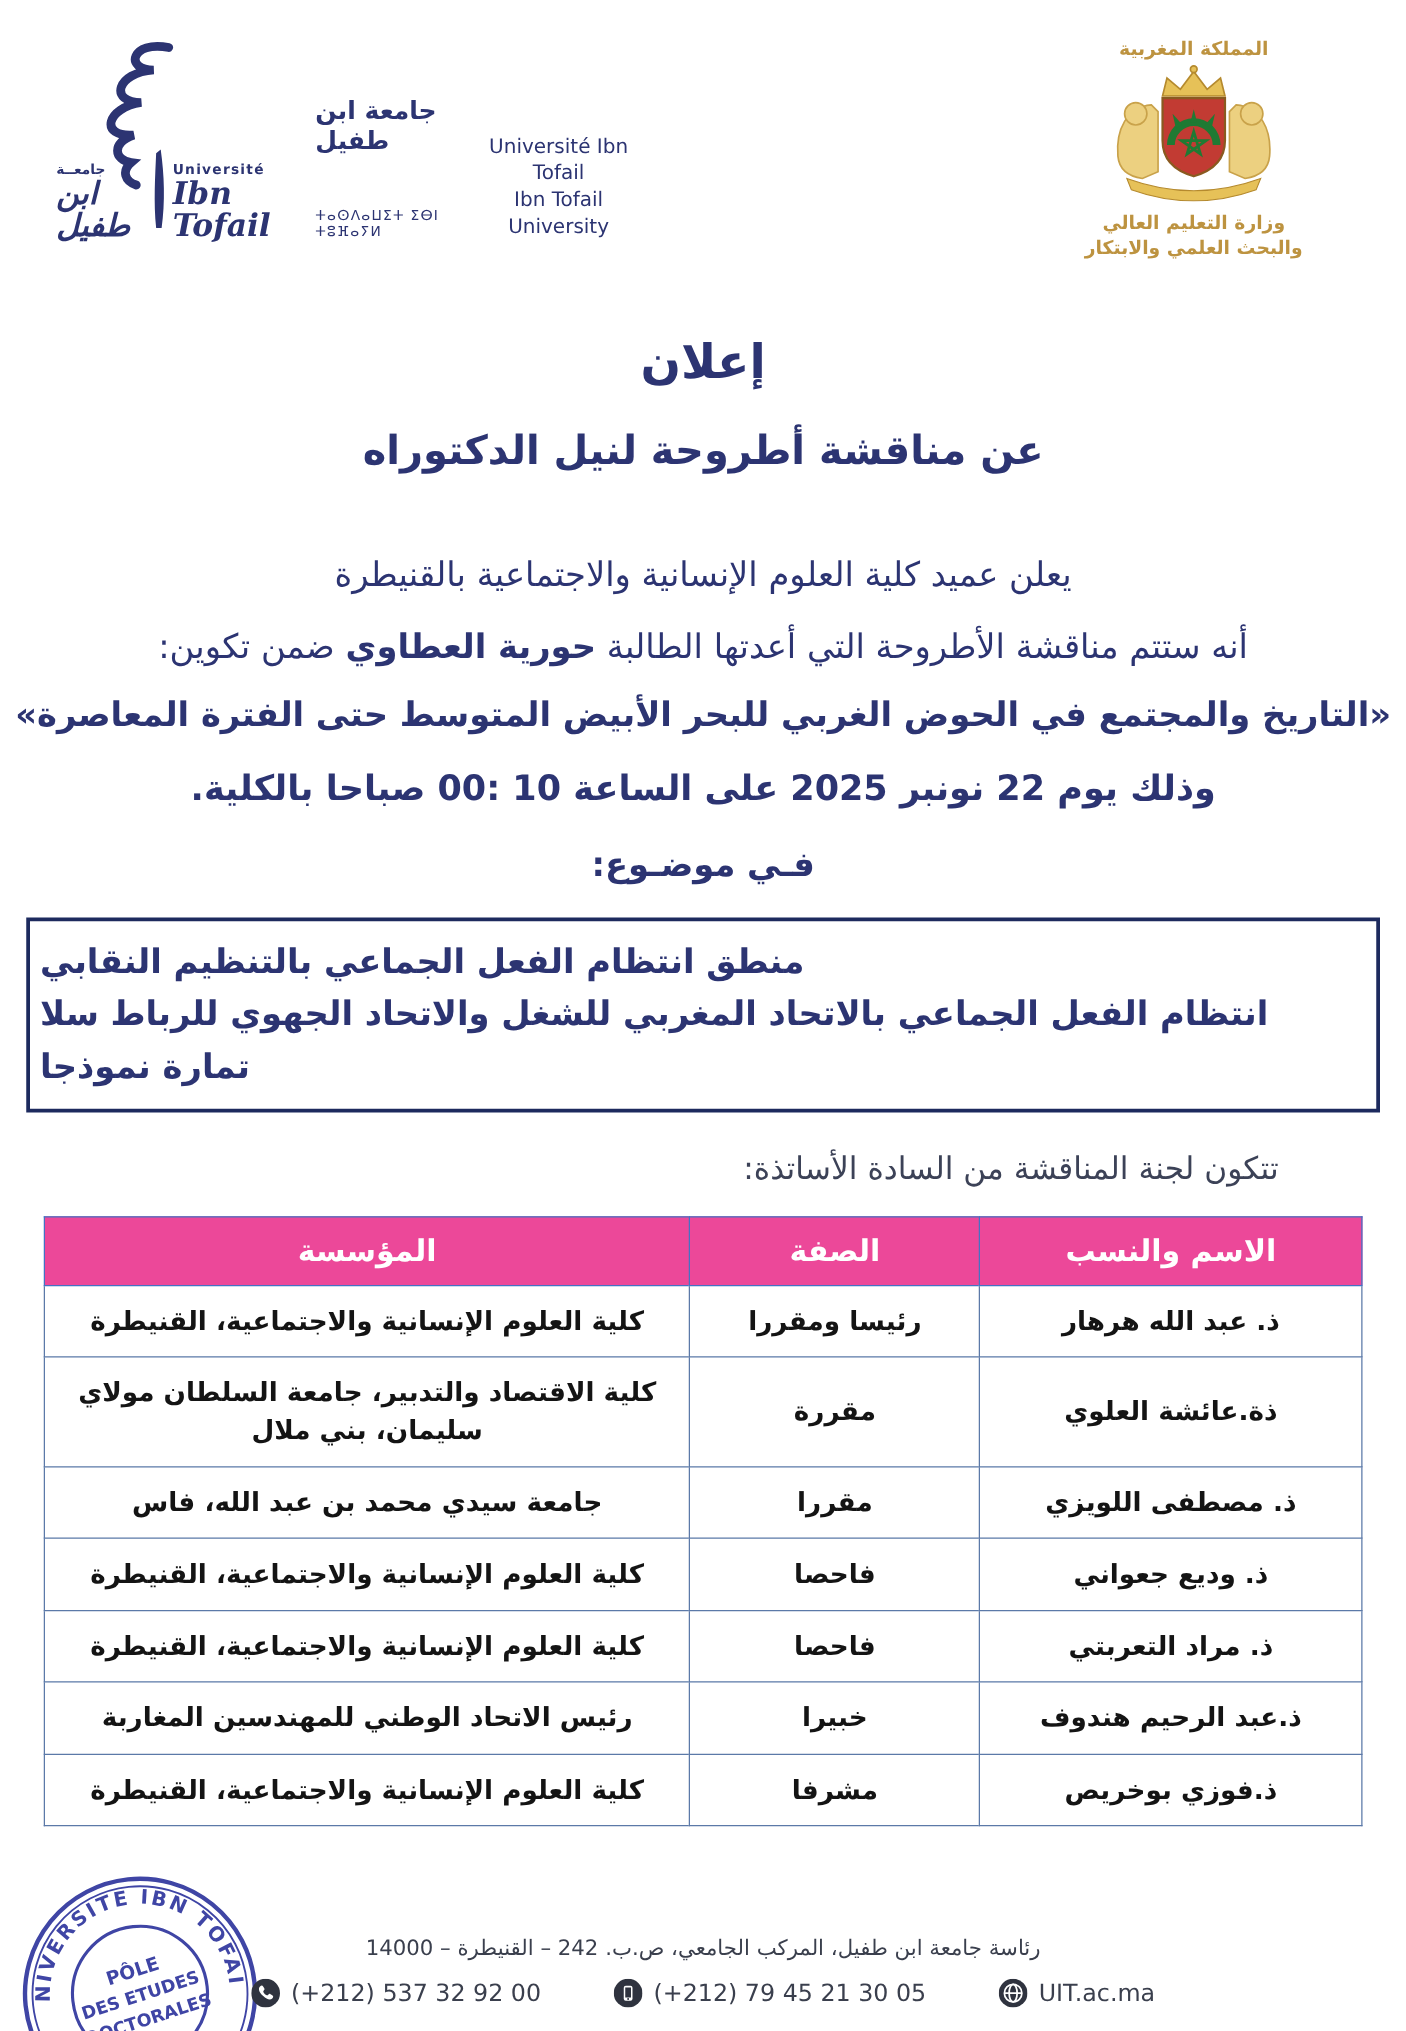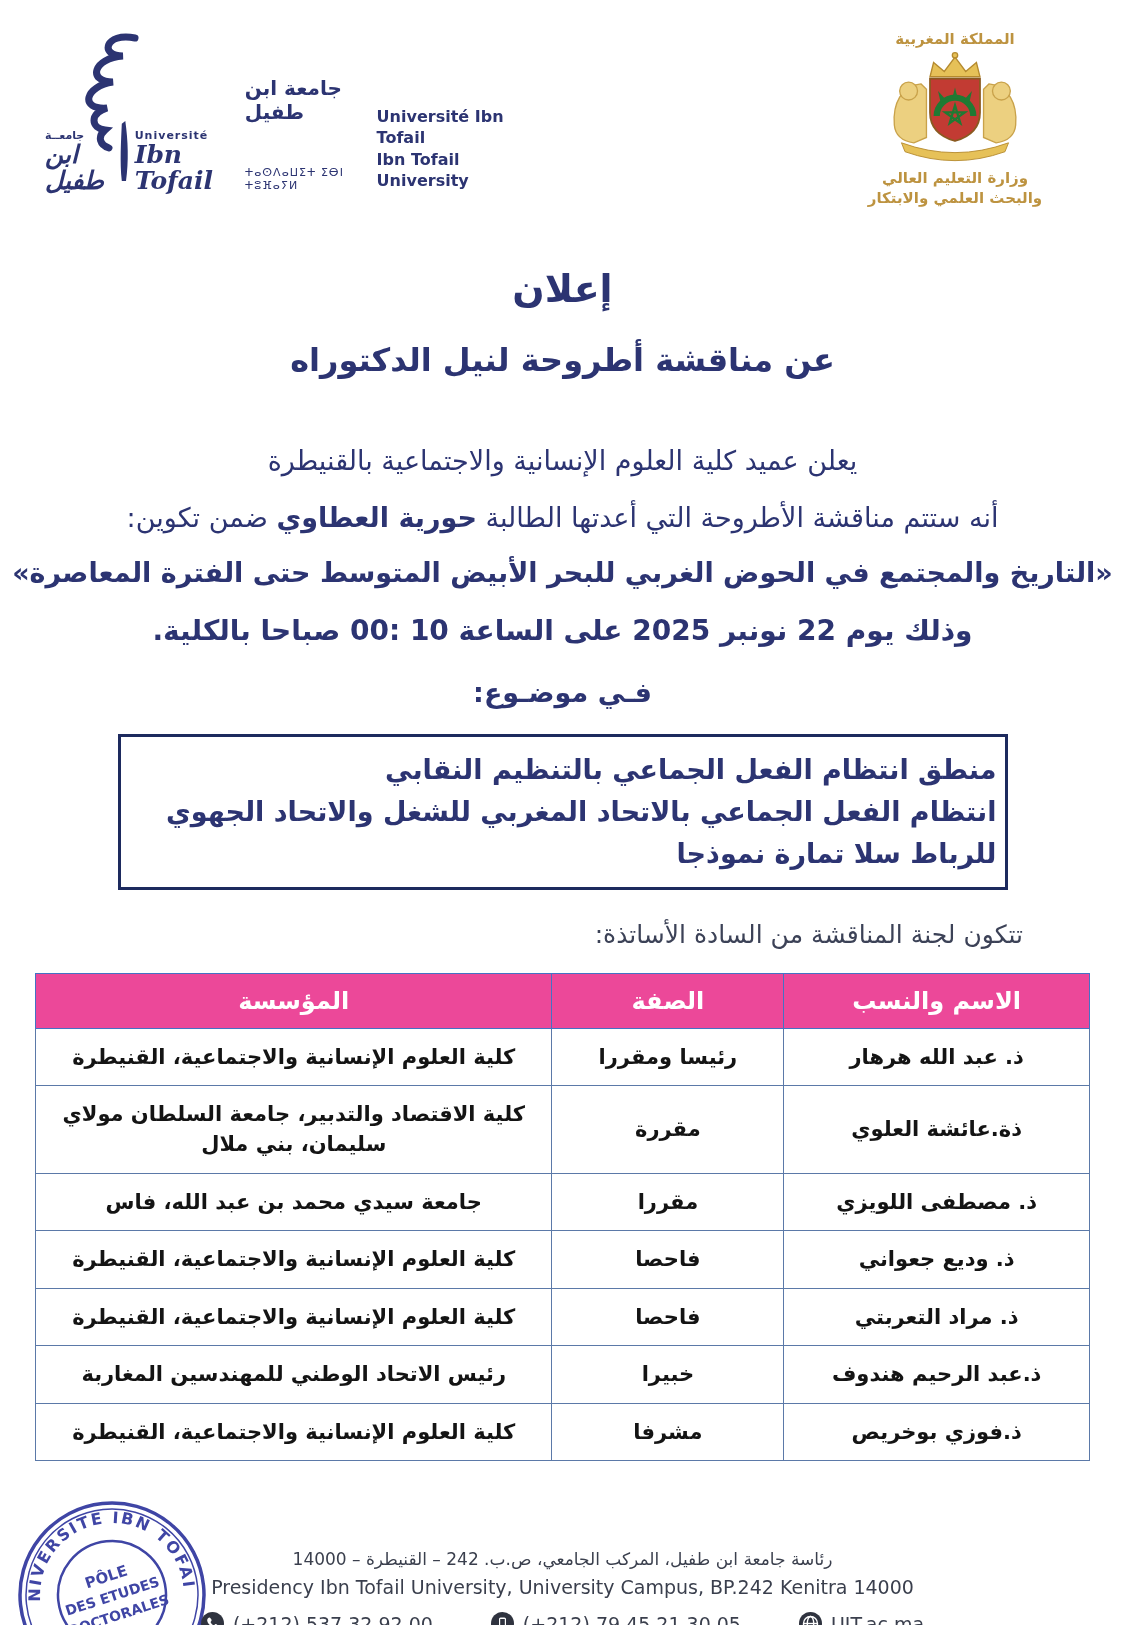--- a/index.html
+++ b/index.html
@@ -16,42 +16,42 @@
   .logo-squiggle { position:absolute; left:18px; top:0; }
   .logo-row { position:absolute; left:0; bottom:6px; display:flex; align-items:flex-end; gap:16px; }
   .logo-mark { display:flex; align-items:flex-end; gap:4px; }
   .logo-mark .col { display:flex; flex-direction:column; align-items:flex-start; line-height:1.05; }
   .lm-small { font-size:11px; font-weight:bold; letter-spacing:1px; }
   .lm-script { font-family:"DejaVu Serif", serif; font-style:italic; font-weight:bold; font-size:25px; }
   .logo-ar-col { display:flex; flex-direction:column; align-items:center; line-height:1.2; padding-bottom:2px;gap:40px; }
   .logo-ar-name { font-size:20px; font-weight:bold; }
   .logo-tifinagh { font-size:11px; letter-spacing:1px; margin-top:2px; }
   .logo-en-col { display:flex; flex-direction:column; line-height:1.35; padding-bottom:2px; }
-  .logo-en-col span { font-size:16px; font-weight:bold; }
+  .logo-en-col span { font-size:16px; font-weight:normal;text-align:center; }
 
   .ministry { width:260px; text-align:center; color:#bd9340; }
   .kingdom { font-size:15px; font-weight:bold; }
   .arms { margin:2px auto 0; display:block; }
   .ministry-lines { font-size:15px; font-weight:bold; line-height:1.35; margin-top:2px; }
 
   
   .navy { color:#2c3472; }
   .title { text-align:center; font-size:38px; font-weight:bold; margin-top:62px; }
   .subtitle { text-align:center; font-size:32px; font-weight:bold; margin-top:30px; }
   .body-block { direction:rtl; text-align:center; }
   .line1 { font-size:27px; margin-top:66px; }
   .line2 { font-size:27px; margin-top:26px; }
   .line2 .student-name { font-weight:bold; }
   .formation { font-size:27px; font-weight:bold; margin-top:24px; }
   .date-line { font-size:28px; font-weight:bold; margin-top:26px; }
   .subject-label { font-size:27px; font-weight:bold; margin-top:30px; text-align:center; }
 
   .subject-box {
-    width:890px; margin:26px auto 0; border:3px solid #1d2a5e;
-    direction:rtl; text-align:right; padding:12px 8px;
+    width:1083px; margin:26px auto 0; border:3px solid #1d2a5e;
+    direction:rtl; text-align:left; padding:12px 8px;
     font-size:27px; font-weight:bold; line-height:1.55; color:#2c3472;
   }
 
   .committee-intro {
     direction:rtl; text-align:right; padding-right:102px;
     font-size:25px; color:#3c4257; margin-top:30px;
   }
 
   
   table.committee {
@@ -233,21 +233,20 @@
       </text>
       <g transform="rotate(-12 98 98)" fill="#3f45a5" font-weight="bold" text-anchor="middle" font-family="DejaVu Sans, sans-serif">
         <text x="98" y="84" font-size="15">PÔLE</text>
         <text x="98" y="104" font-size="14">DES ETUDES</text>
         <text x="98" y="124" font-size="14">DOCTORALES</text>
       </g>
     </svg>
 
     <div class="footer-text">
       <div class="addr-ar">رئاسة جامعة ابن طفيل، المركب الجامعي، ص.ب. 242 – القنيطرة – 14000</div>
-      <div class="addr-en">Presidency Ibn Tofail University, University Campus, BP.242 Kenitra 14000</div>
       <div class="contacts">
         <div class="contact-item">
           <svg width="23" height="23" viewBox="0 0 23 23">
             <circle cx="11.5" cy="11.5" r="11.5" fill="#2f333f"></circle>
             <path d="M7,6.2 c1,-1 2,-1 2.5,0 l0.9,1.4 c0.4,0.7 0.2,1.3 -0.4,1.8 c-0.5,0.4 -0.5,0.9 0,1.7 c0.6,0.9 1.2,1.5 2,1.9 c0.7,0.4 1.2,0.3 1.6,-0.2 c0.5,-0.7 1.1,-0.9 1.8,-0.5 l1.4,0.9 c1,0.6 1,1.5 0,2.5 c-1.6,1.6 -4.4,0.9 -7.2,-1.9 C6.1,10.9 5.4,7.9 7,6.2 Z" fill="#ffffff"></path>
           </svg>
           <span>(+212) 537 32 92 00</span>
         </div>
         <div class="contact-item">
           <svg width="23" height="23" viewBox="0 0 23 23">

